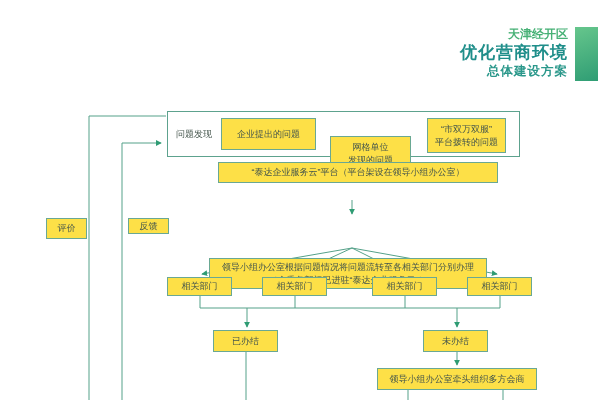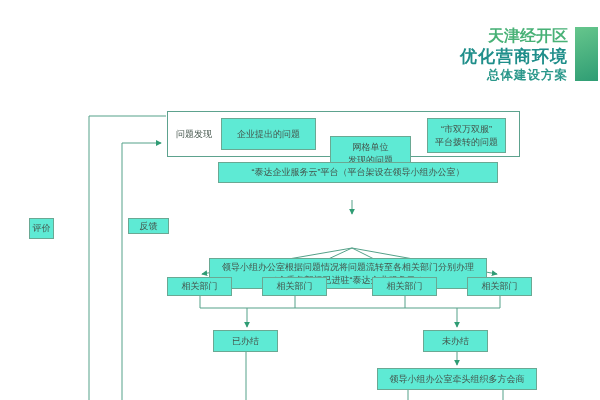--- a/index.html
+++ b/index.html
@@ -3,31 +3,31 @@
 <meta charset="utf-8">
 <style>
   html,body{margin:0;padding:0;background:#ffffff;}
   #canvas{
     position:relative;width:600px;height:400px;overflow:hidden;
     background:#ffffff;
     font-family:"Liberation Sans","DejaVu Sans",sans-serif;
   }
   
   .hdr{position:absolute;top:28px;right:32px;text-align:right;line-height:1;}
-  .hdr-region{font-size:16px;font-weight:600;color:#48b176;margin-bottom:4px;}
+  .hdr-region{font-size:12px;font-weight:600;color:#48b176;margin-bottom:4px;}
   .hdr-title{font-size:17px;font-weight:bold;color:#1f8e8a;margin-bottom:4px;letter-spacing:1px;}
   .hdr-sub{font-size:12.5px;font-weight:bold;color:#2b988b;letter-spacing:1px;}
   .hdr-bar{
     position:absolute;left:575px;top:27px;width:23px;height:54px;
     background:linear-gradient(160deg,#66c68c 0%,#2f9d74 100%);
   }
   
   .node{
     position:absolute;box-sizing:border-box;
-    background:#5eead4;border:1px solid #6aa893;
+    background:#fde047;border:1px solid #6aa893;
     display:flex;align-items:center;justify-content:center;
     font-size:9px;line-height:1.35;color:#44554c;text-align:center;
     white-space:pre-line;
   }
   .node.plain{background:#ffffff;border:1px solid #5da28e;}
   .node.nolabelbox{background:transparent;border:none;}
   .lines{position:absolute;left:0;top:0;width:600px;height:400px;}
 </style>
 </head>
 <body>
@@ -96,16 +96,16 @@
   <div class="node" style="left:167px;top:277px;width:65px;height:19px;">相关部门</div>
   <div class="node" style="left:262px;top:277px;width:65px;height:19px;">相关部门</div>
   <div class="node" style="left:372px;top:277px;width:65px;height:19px;">相关部门</div>
   <div class="node" style="left:467px;top:277px;width:65px;height:19px;">相关部门</div>
 
   <div class="node" style="left:213px;top:330px;width:65px;height:22px;">已办结</div>
   <div class="node" style="left:423px;top:330px;width:65px;height:22px;">未办结</div>
 
   <div class="node" style="left:377px;top:368px;width:160px;height:22px;">领导小组办公室牵头组织多方会商</div>
 
-  <div class="node" style="left:29px;top:218px;width:25px;height:21px;">评价</div>
+  <div class="node" style="left:46px;top:218px;width:41px;height:21px;">评价</div>
   <div class="node" style="left:128px;top:218px;width:41px;height:16px;">反馈</div>
 
 </div>
 
 </body></html>

